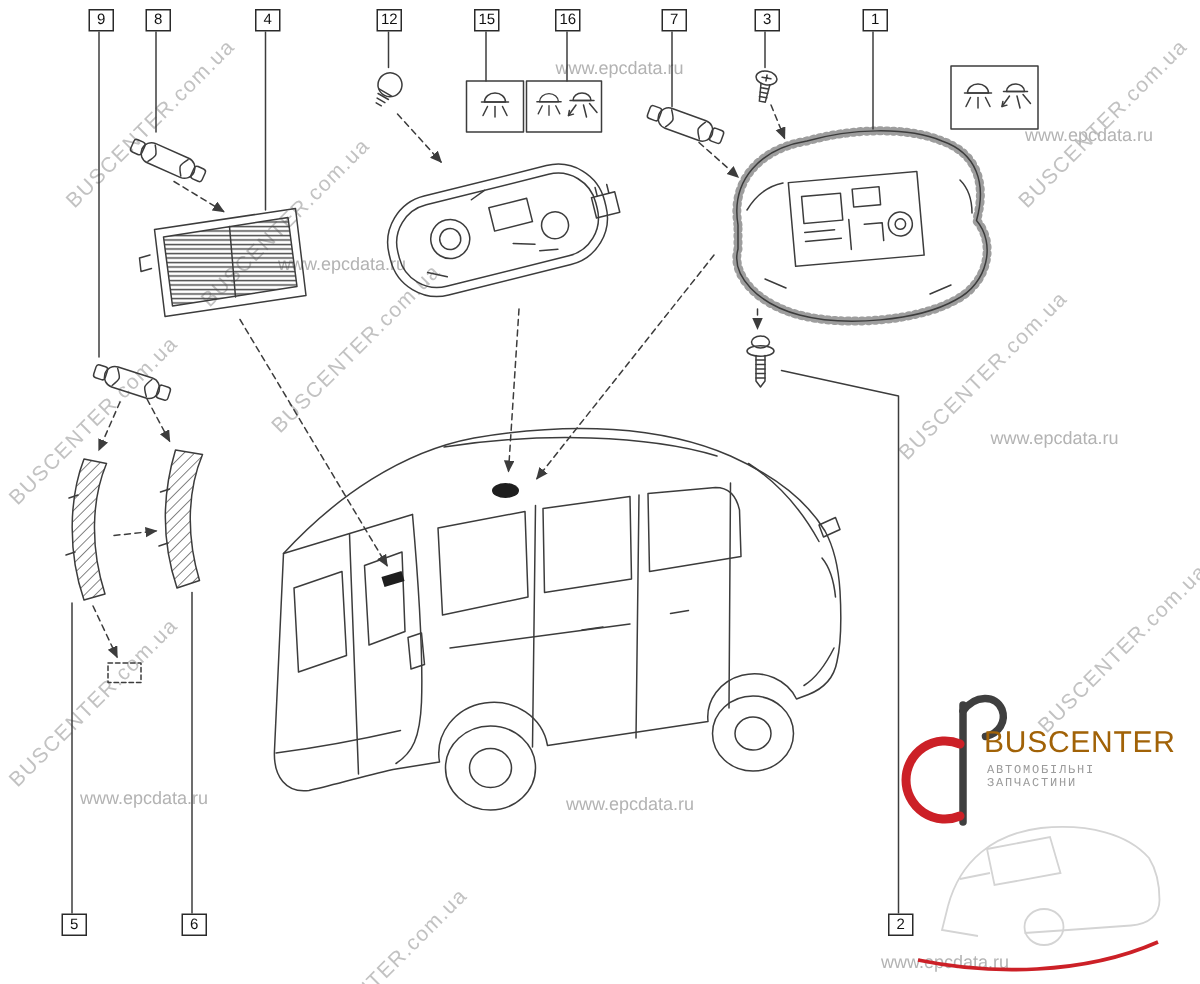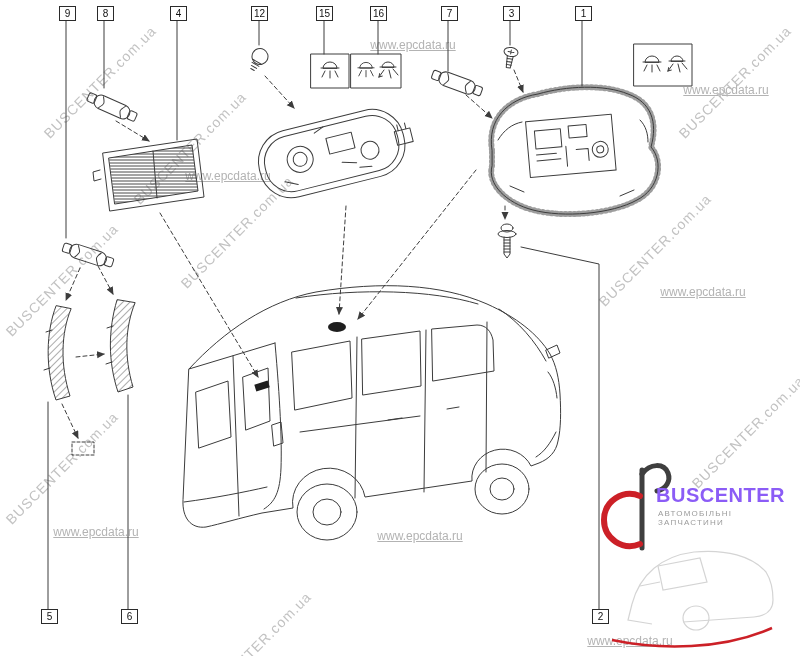--- a/index.html
+++ b/index.html
@@ -2,30 +2,30 @@
 <html><head>
 <meta charset="utf-8">
 <style>
   html,body{margin:0;padding:0;background:#fff;}
   .stage{position:relative;width:800px;height:656px;background:#fff;overflow:hidden;
          font-family:"Liberation Sans",sans-serif;}
   .stage svg{position:absolute;left:0;top:0;z-index:2;}
   .wm-layer{position:absolute;inset:0;z-index:1;}
   .wm{position:absolute;color:#c2c2c2;white-space:nowrap;pointer-events:none;}
   .wm-d{font-size:14px;letter-spacing:1px;transform:translate(-50%,-50%) rotate(-45deg);}
-  .wm-h{font-size:12px;color:#b3b3b3;transform:translate(-50%,-50%);text-decoration:underline;}
+  .wm-h{font-size:12px;color:#b3b3b3;transform:translate(-50%,-50%);}
   .callouts{position:absolute;inset:0;z-index:3;}
   .co{position:absolute;min-width:13px;height:13px;line-height:13px;padding:0 1px;
       border:1px solid #2a2a2a;background:#fff;color:#111;font-size:10px;
       text-align:center;box-sizing:content-box;cursor:pointer;}
   .logo{position:absolute;z-index:3;}
-  .brand{position:absolute;left:656px;top:484px;font-size:20px;font-weight:bold;
-         color:#8b5cf6;letter-spacing:.5px;}
+  .brand{position:absolute;left:656px;top:484px;font-size:20px;font-weight:normal;
+         color:#a16207;letter-spacing:.5px;}
   .subtitle{position:absolute;left:658px;top:509px;font-size:8px;color:#9b9b9b;
-            letter-spacing:1.2px;}
+            letter-spacing:1.2px;font-family:Liberation Mono, monospace;}
 </style>
 </head>
 <body>
 
 <div class="stage">
 
   <div class="wm-layer">
     <span class="wm wm-d" style="left:100px;top:82px">BUSCENTER.com.ua</span>
     <span class="wm wm-d" style="left:190px;top:148px">BUSCENTER.com.ua</span>
     <span class="wm wm-d" style="left:735px;top:82px">BUSCENTER.com.ua</span>

